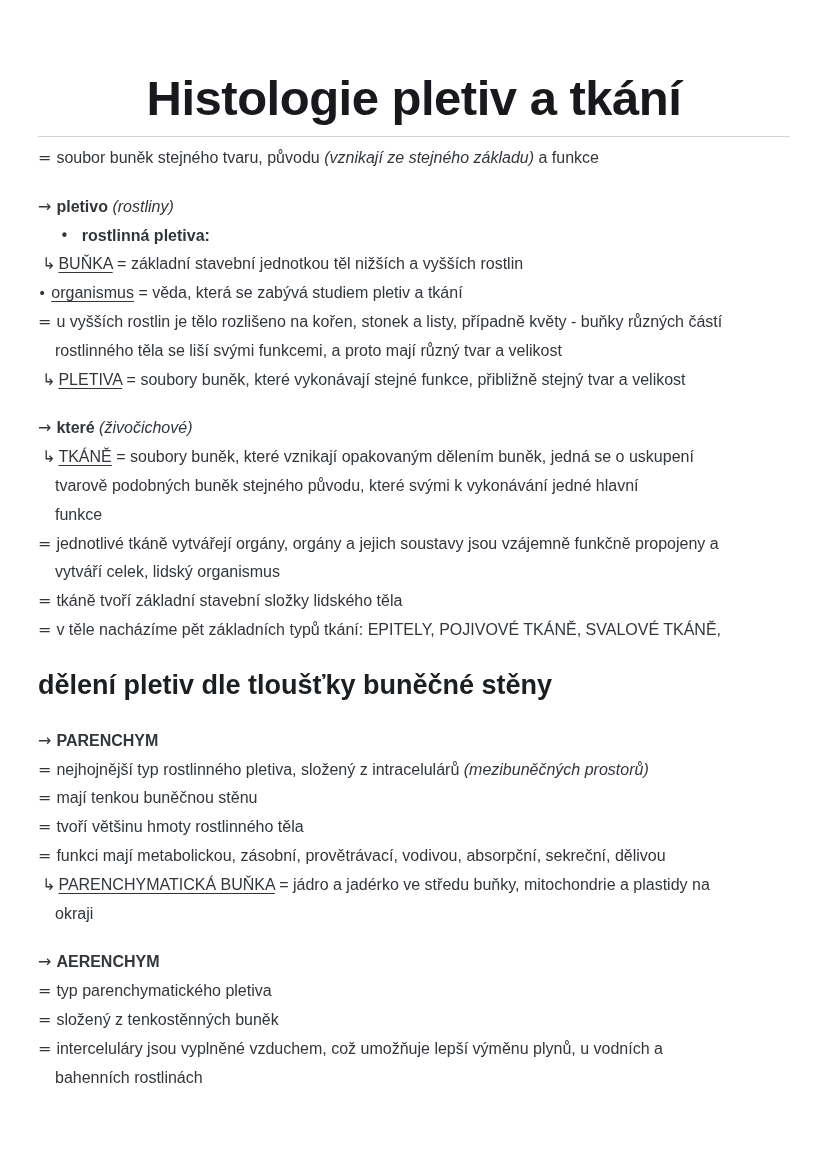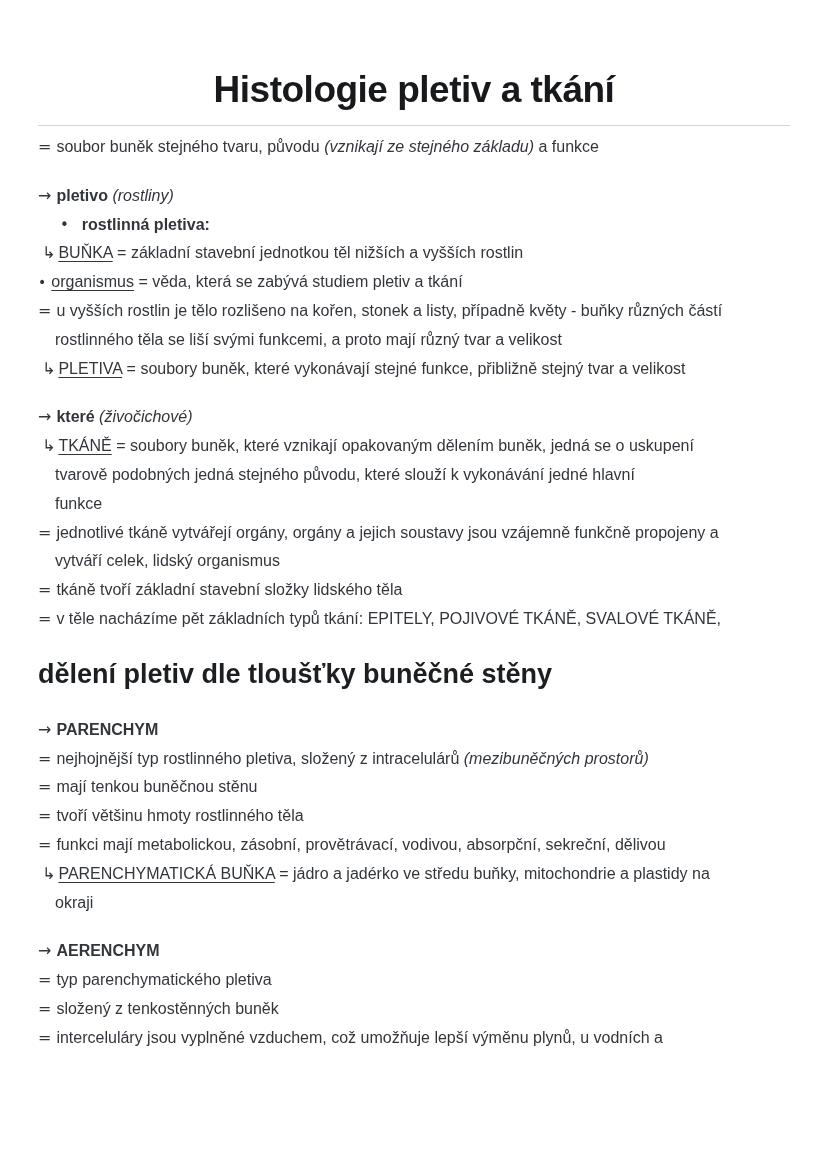--- a/index.html
+++ b/index.html
@@ -12,22 +12,22 @@
     height: 1170px;
     overflow: hidden;
     font-family: "Liberation Sans", "DejaVu Sans", sans-serif;
     color: #32363b;
   }
   .page {
     padding: 60px 38px 0 38px;
     box-sizing: border-box;
   }
   h1.doc-title {
-    margin: 0;
-    font-size: 37px;
+    margin: 8px;
+    font-size: 49px;
     line-height: 60px;
     font-weight: 700;
     text-align: center;
     color: #17191c;
     letter-spacing: -0.5px;
   }
   .title-divider {
     border: none;
     border-top: 1px solid #d4d4d4;
     margin: 5px 0 0 0;
@@ -77,33 +77,34 @@
       <div class="line s-arrow"><span class="mk mk-arrow">→</span><span class="b">pletivo</span><span> </span><span class="i">(rostliny)</span></div>
       <div class="line s-bullet"><span class="mk mk-bullet">•</span><span class="b">rostlinná pletiva:</span></div>
       <div class="line s-elbow"><span class="mk mk-elbow">↳</span><span class="u">BUŇKA</span><span> = základní stavební jednotkou těl nižších a vyšších rostlin</span></div>
       <div class="line s-dot"><span class="mk mk-dot">•</span><span class="u">organismus</span><span> = věda, která se zabývá studiem pletiv a tkání</span></div>
       <div class="line s-eq"><span class="mk mk-eq">=</span><span>u vyšších rostlin je tělo rozlišeno na kořen, stonek a listy, případně květy - buňky různých částí</span></div>
       <div class="line s-cont"><span>rostlinného těla se liší svými funkcemi, a proto mají různý tvar a velikost</span></div>
       <div class="line s-elbow"><span class="mk mk-elbow">↳</span><span class="u">PLETIVA</span><span> = soubory buněk, které vykonávají stejné funkce, přibližně stejný tvar a velikost</span></div>
       <div class="gap"></div>
       <div class="line s-arrow"><span class="mk mk-arrow">→</span><span class="b">které</span><span> </span><span class="i">(živočichové)</span></div>
       <div class="line s-elbow"><span class="mk mk-elbow">↳</span><span class="u">TKÁNĚ</span><span> = soubory buněk, které vznikají opakovaným dělením buněk, jedná se o uskupení</span></div>
-      <div class="line s-cont"><span>tvarově podobných jedná stejného původu, které slouží k vykonávání jedné hlavní</span></div>
+      <div class="line s-cont"><span>tvarově podobných buněk stejného původu, které svými k vykonávání jedné hlavní</span></div>
       <div class="line s-cont"><span>funkce</span></div>
       <div class="line s-eq"><span class="mk mk-eq">=</span><span>jednotlivé tkáně vytvářejí orgány, orgány a jejich soustavy jsou vzájemně funkčně propojeny a</span></div>
       <div class="line s-cont"><span>vytváří celek, lidský organismus</span></div>
       <div class="line s-eq"><span class="mk mk-eq">=</span><span>tkáně tvoří základní stavební složky lidského těla</span></div>
       <div class="line s-eq"><span class="mk mk-eq">=</span><span>v těle nacházíme pět základních typů tkání: EPITELY, POJIVOVÉ TKÁNĚ, SVALOVÉ TKÁNĚ,</span></div>
       <h2 class="section-heading">dělení pletiv dle tloušťky buněčné stěny</h2>
       <div class="line s-arrow"><span class="mk mk-arrow">→</span><span class="b">PARENCHYM</span></div>
       <div class="line s-eq"><span class="mk mk-eq">=</span><span>nejhojnější typ rostlinného pletiva, složený z intracelulárů </span><span class="i">(mezibuněčných prostorů)</span></div>
       <div class="line s-eq"><span class="mk mk-eq">=</span><span>mají tenkou buněčnou stěnu</span></div>
       <div class="line s-eq"><span class="mk mk-eq">=</span><span>tvoří většinu hmoty rostlinného těla</span></div>
       <div class="line s-eq"><span class="mk mk-eq">=</span><span>funkci mají metabolickou, zásobní, provětrávací, vodivou, absorpční, sekreční, dělivou</span></div>
       <div class="line s-elbow"><span class="mk mk-elbow">↳</span><span class="u">PARENCHYMATICKÁ BUŇKA</span><span> = jádro a jadérko ve středu buňky, mitochondrie a plastidy na</span></div>
       <div class="line s-cont"><span>okraji</span></div>
       <div class="gap"></div>
       <div class="line s-arrow"><span class="mk mk-arrow">→</span><span class="b">AERENCHYM</span></div>
       <div class="line s-eq"><span class="mk mk-eq">=</span><span>typ parenchymatického pletiva</span></div>
       <div class="line s-eq"><span class="mk mk-eq">=</span><span>složený z tenkostěnných buněk</span></div>
       <div class="line s-eq"><span class="mk mk-eq">=</span><span>interceluláry jsou vyplněné vzduchem, což umožňuje lepší výměnu plynů, u vodních a</span></div>
+      <div class="line s-cont"><span>bahenních rostlinách</span></div>
     </div>
 </div>
 
 </body></html>

